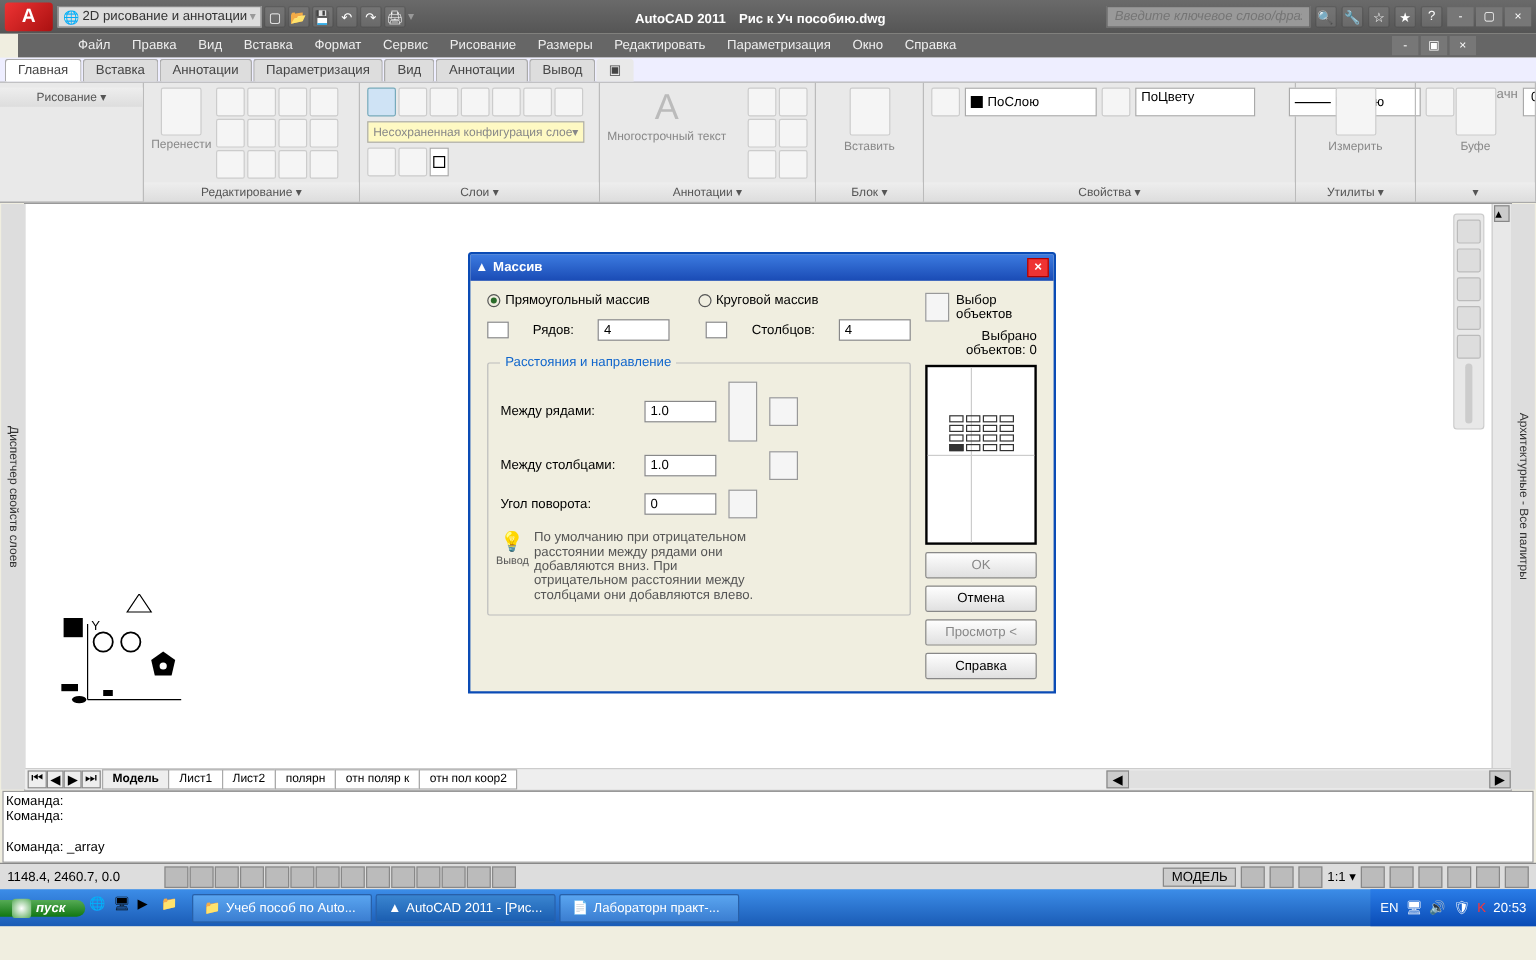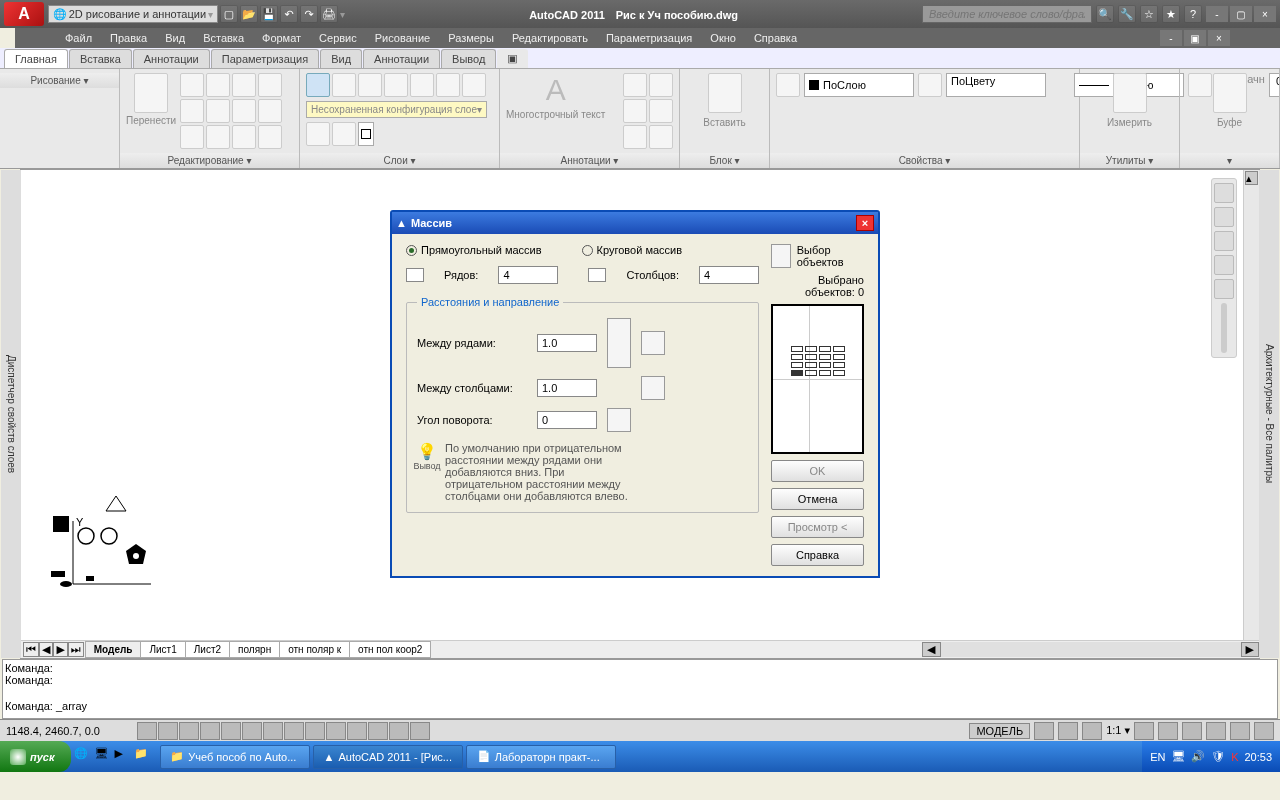--- a/index.html
+++ b/index.html
@@ -59,21 +59,21 @@
 .selobj{display:flex;gap:6px;align-items:center;}
 .preview{border:2px solid #000;height:150px;background:#fff;position:relative;}
 .preview-grid{position:absolute;left:50%;top:40px;transform:translateX(-50%);display:grid;grid-template-columns:repeat(4,12px);grid-template-rows:repeat(4,6px);gap:2px;}
 .preview-grid div{border:1px solid #333;}
 .dlg-btn{height:22px;border:1px solid #888;background:linear-gradient(#fefefe,#e0e0e0);text-align:center;line-height:20px;border-radius:2px;}
 .dlg-btn.disabled{color:#888;}
 .cmdarea{height:60px;background:#fff;border:1px solid #999;margin:0 2px;font-family:monospace;font-size:12px;padding:2px;overflow:hidden;}
 .statusbar{height:22px;background:#ddd;border-top:1px solid #888;display:flex;align-items:center;padding:0 6px;gap:1px;}
 .sb-btn{width:20px;height:18px;background:#bbb;border:1px solid #888;}
 .taskbar{height:31px;background:linear-gradient(#3c8de8,#1a5bb5);display:flex;align-items:center;}
-.start{height:31px;background:linear-gradient(#5a5,#171);color:#fff;font-weight:bold;font-style:italic;padding:0 16px 0 10px;display:flex;align-items:center;gap:4px;border-radius:0 12px 12px 0;}
+.start{height:14px;background:linear-gradient(#5a5,#171);color:#fff;font-weight:bold;font-style:italic;padding:0 16px 0 10px;display:flex;align-items:center;gap:4px;border-radius:0 12px 12px 0;}
 .tray{margin-left:auto;background:linear-gradient(#2a7de8,#0a4bb5);height:31px;display:flex;align-items:center;padding:0 8px;gap:6px;color:#fff;}
 .taskbtn{height:24px;background:linear-gradient(#5aa5f0,#3a7dd0);border:1px solid #2860a8;color:#fff;padding:0 10px;display:flex;align-items:center;gap:4px;margin-left:3px;border-radius:2px;min-width:150px;}
 .ql{display:flex;gap:2px;padding:0 4px;}
 .ql-btn{width:18px;height:20px;}
 </style>
 </head>
 <body>
 
 <div class="titlebar">
   <div class="logo"></div>

